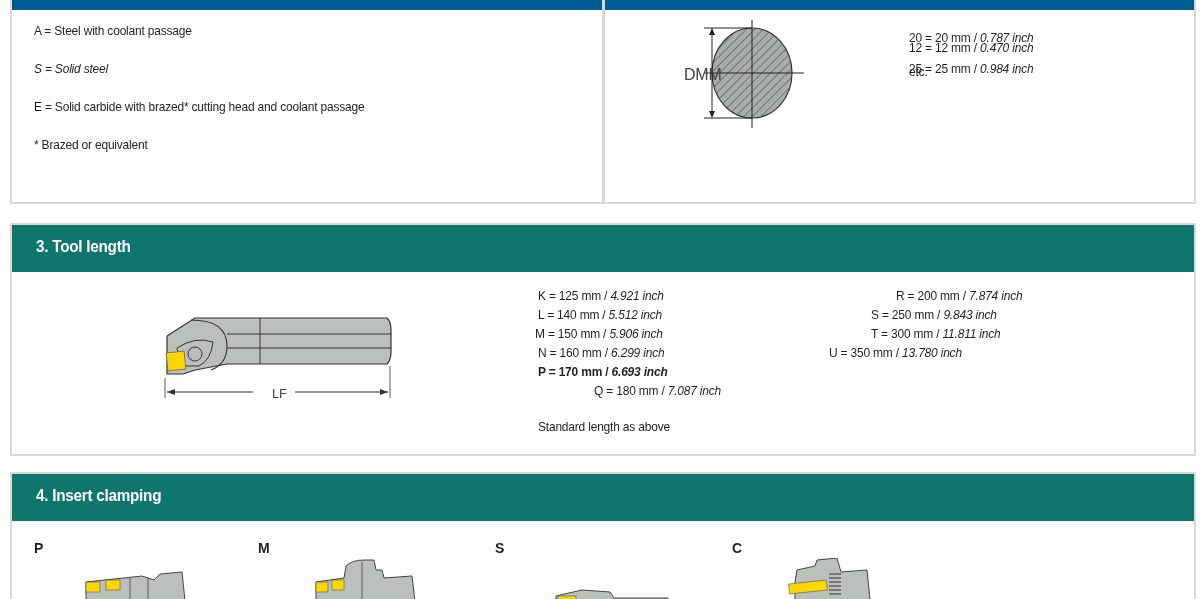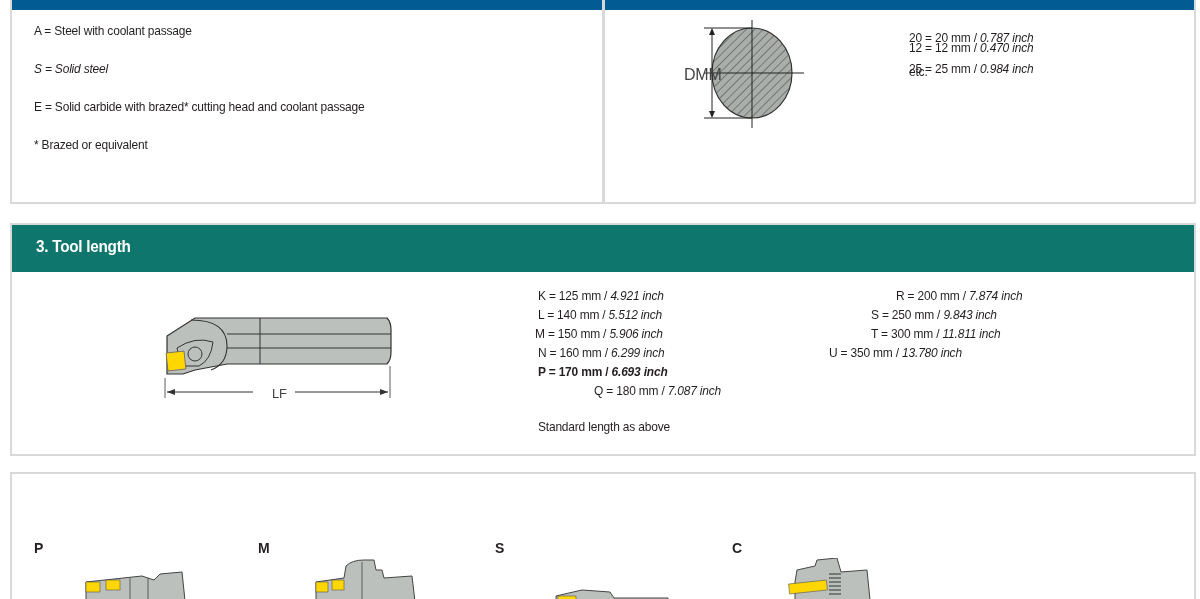--- a/index.html
+++ b/index.html
@@ -98,20 +98,23 @@
   <div class="txt" style="left:538px; top:156px;margin-left:44px;"><span class="cond"><span>Q = 180 mm / </span><span class="i">7.087 inch</span></span></div>
   <div class="txt" style="left:526px; top:192px;"><span class="cond">Standard length as above</span></div>
 
   <div class="txt" style="left:859px; top:61px;margin-left:25px;"><span class="cond"><span>R = 200 mm / </span><span class="i">7.874 inch</span></span></div>
   <div class="txt" style="left:859px; top:80px;"><span class="cond"><span>S = 250 mm / </span><span class="i">9.843 inch</span></span></div>
   <div class="txt" style="left:859px; top:99px;"><span class="cond"><span>T = 300 mm / </span><span class="i">11.811 inch</span></span></div>
   <div class="txt" style="left:817px; top:118px;"><span class="cond"><span>U = 350 mm / </span><span class="i">13.780 inch</span></span></div>
 </div>
 
 <div class="panel" id="p3">
+  <div class="header">
+      <span>4. Insert clamping</span>
+    </div>
 
   <div class="label-bold" style="left:22px; top:66px;">P</div>
   <div class="label-bold" style="left:246px; top:66px;">M</div>
   <div class="label-bold" style="left:483px; top:66px;">S</div>
   <div class="label-bold" style="left:720px; top:66px;">C</div>
 
   <svg style="position:absolute; left:70px; top:96px;" width="110" height="40" viewBox="0 0 110 40">
     <path d="M4,12 L60,6 L72,10 L78,4 L100,2 L104,40 L4,40 Z" fill="#bcc0bd" stroke="#444" stroke-width="1"></path>
     <rect x="4" y="12" width="14" height="10" fill="#ffd700" stroke="#555" stroke-width="0.6"></rect>
     <rect x="24" y="10" width="14" height="10" fill="#ffd700" stroke="#555" stroke-width="0.6"></rect>

